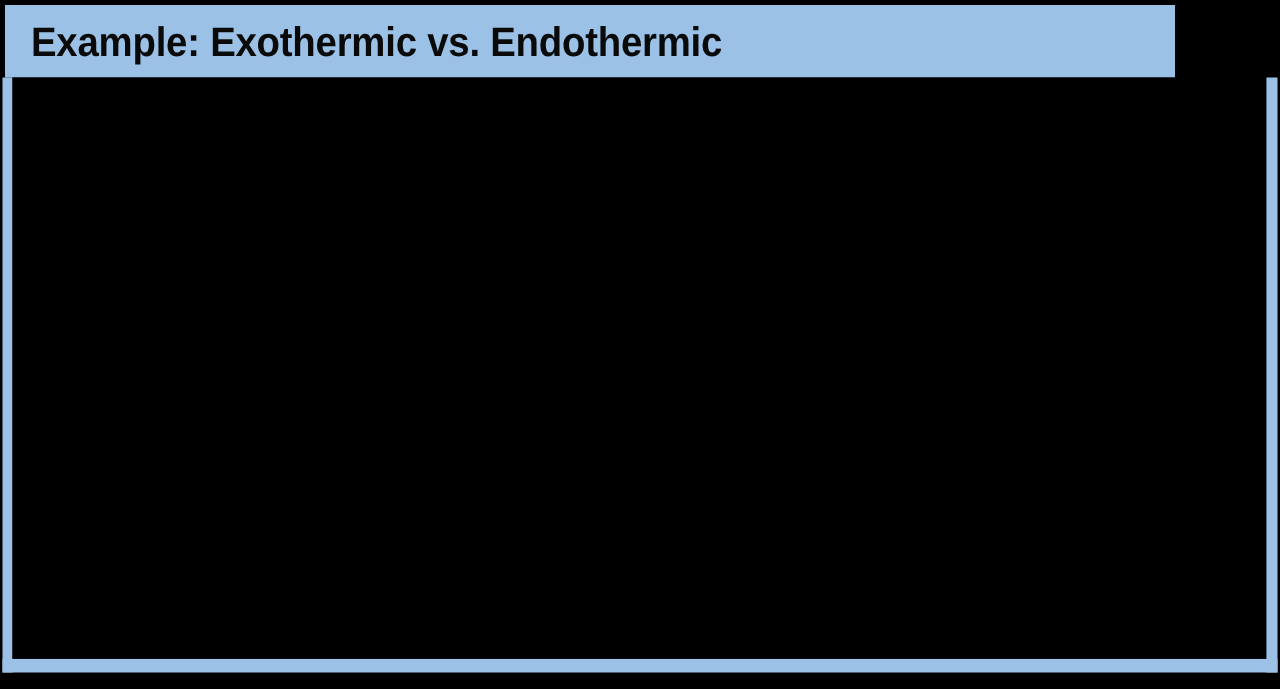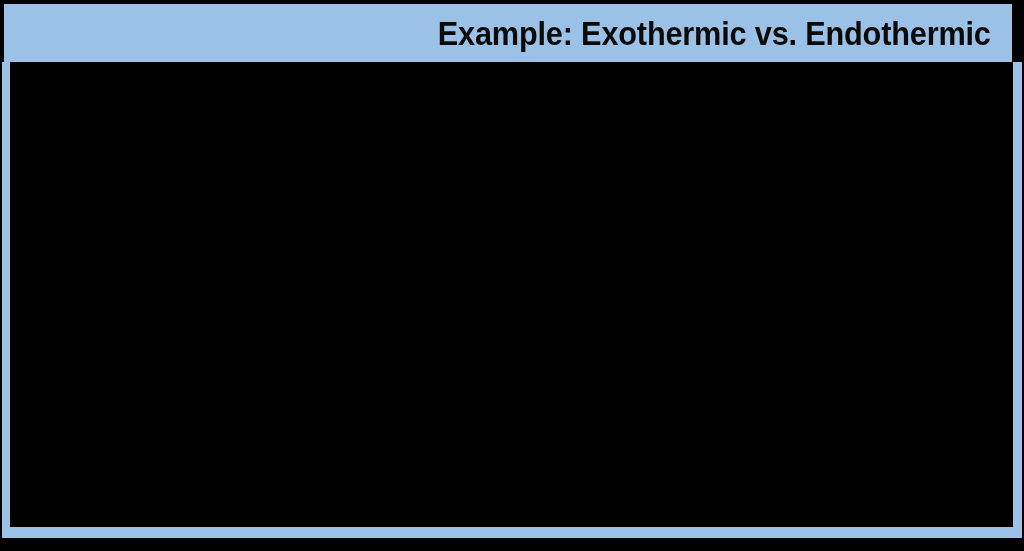--- a/index.html
+++ b/index.html
@@ -20,26 +20,26 @@
     width: 1024px;
     height: 551px;
     background: #000000;
   }
 
   
   .title-bar {
     position: absolute;
     left: 4px;
     top: 4px;
-    width: 1008px;
+    width: 936px;
     height: 58px;
     background: #9bc2e6;
     display: flex;
     align-items: center;
-    justify-content: flex-end;
+    justify-content: flex-start;
     box-sizing: border-box;
   }
 
   .title-text {
     color: #0a0a0a;
     font-family: "Liberation Sans", sans-serif;
     font-weight: bold;
     font-size: 33px;
     line-height: 1;
     letter-spacing: -0.2px;

